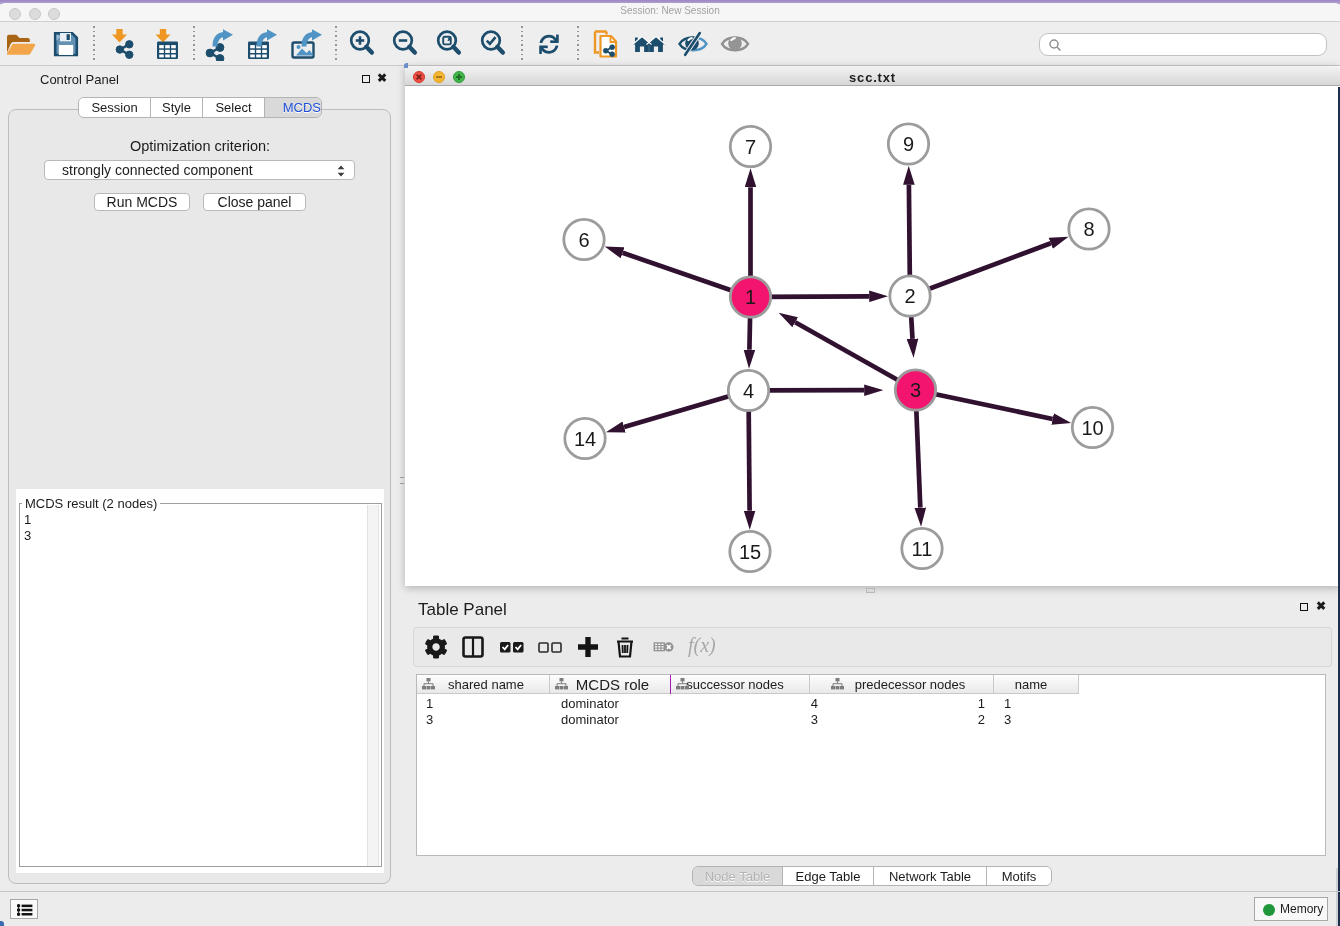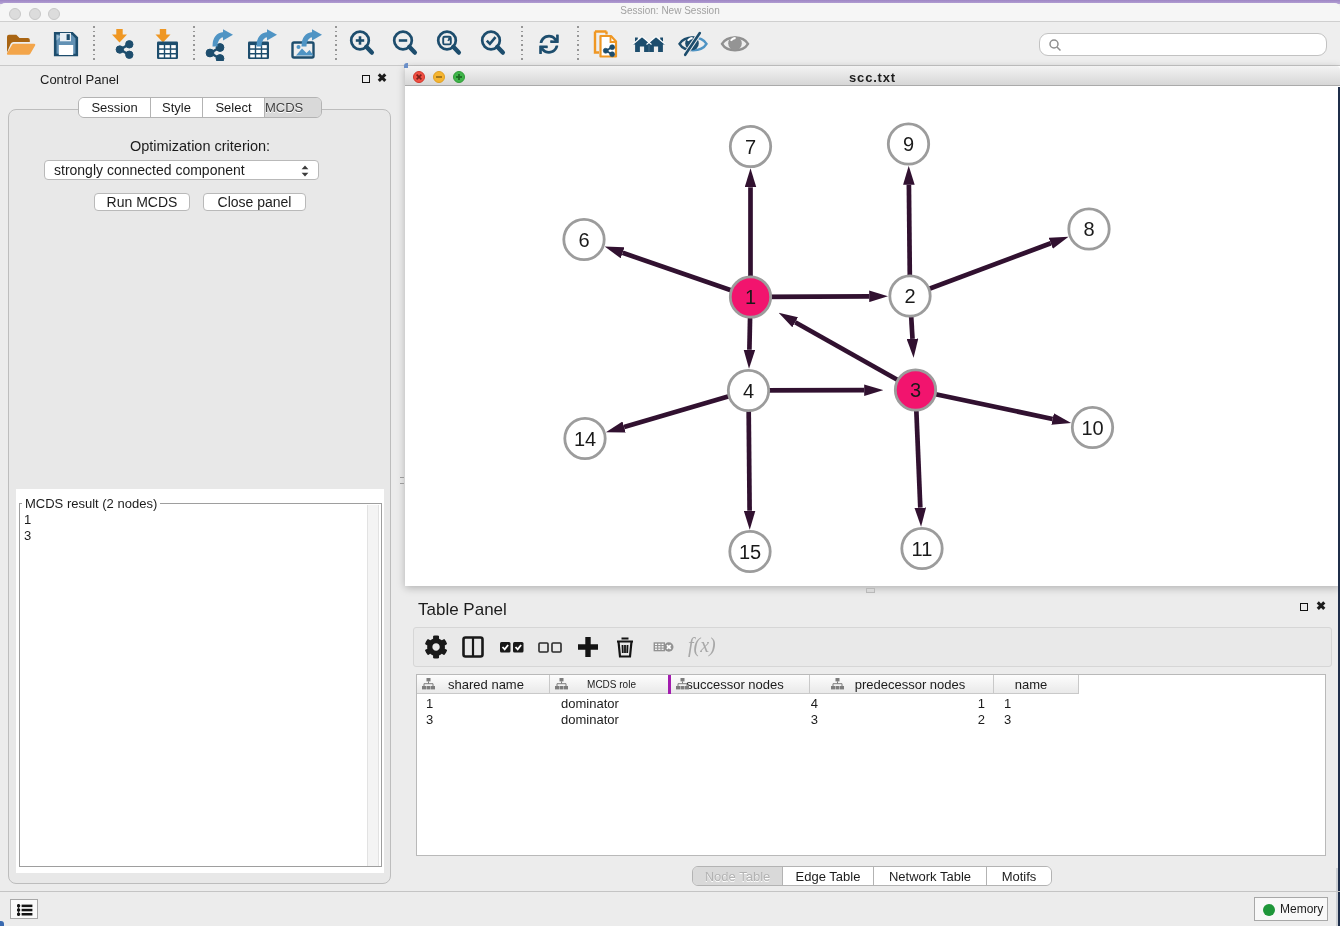--- a/index.html
+++ b/index.html
@@ -188,24 +188,24 @@
 
 <div class="abs" style="left:40px;top:72px;font-size:13px">Control Panel</div>
 <div class="abs" style="left:361.5px;top:74.5px;width:8px;height:8px;border:1.5px solid #111"></div>
 <div class="abs" style="left:377px;top:71px;font-size:12px;font-weight:bold">✖</div>
 <div class="abs" style="left:8px;top:109px;width:383px;height:775px;background:#e8e8e8;border:1px solid #bdbdbd;border-radius:8px"></div>
 
 <div class="abs" style="left:78px;top:97px;height:21px;display:flex;font-size:13px;border-radius:6px;overflow:hidden;border:1px solid #b3b3b3">
 <div style="width:72px;background:#fff;border-right:1px solid #b3b3b3;text-align:center;line-height:20px">Session</div>
 <div style="width:52px;background:#fff;border-right:1px solid #b3b3b3;text-align:center;line-height:20px">Style</div>
 <div style="width:62px;background:#fff;border-right:1px solid #b3b3b3;text-align:center;line-height:20px">Select</div>
-<div style="width:56px;background:#d9d9d9;color:#404040;text-shadow:0 1px 0 #fff;text-align:left;line-height:20px">MCDS</div>
+<div style="width:56px;background:#d9d9d9;color:#1d4ed8;text-shadow:0 1px 0 #fff;text-align:right;line-height:20px">MCDS</div>
 </div>
 <div class="abs" style="left:14px;top:138px;width:372px;text-align:center;font-size:14.5px">Optimization criterion:</div>
-<div class="abs" style="left:44px;top:160px;width:275px;height:20px;background:#fff;border:1px solid #b9b9b9;border-radius:4px;font-size:14px;line-height:18px;padding-left:9px">strongly connected component
+<div class="abs" style="left:44px;top:160px;width:311px;height:20px;background:#fff;border:1px solid #b9b9b9;border-radius:4px;font-size:14px;line-height:18px;padding-left:17px">strongly connected component
 <svg style="position:absolute;right:8px;top:2.5px" width="10" height="14" viewBox="0 0 10 14">
       <path d="M1.6,5.2 L5,1.4 L8.4,5.2 z M1.6,8.8 L5,12.6 L8.4,8.8 z" fill="#3c3c3c"></path>
     </svg>
 </div>
 <div class="abs" style="left:94px;top:193px;width:96px;height:18px;background:#fff;border:1px solid #b9b9b9;border-radius:4px;text-align:center;font-size:14px;line-height:17px">Run MCDS</div>
 <div class="abs" style="left:203px;top:193px;width:103px;height:18px;background:#fff;border:1px solid #b9b9b9;border-radius:4px;text-align:center;font-size:14px;line-height:17px">Close panel</div>
 
 <div class="abs" style="left:16px;top:489px;width:368px;height:384px;background:#fff"></div>
 <div class="abs" style="left:19px;top:503px;width:363px;height:364px;border:1px solid #9e9e9e"></div>
 <div class="abs" style="left:367px;top:504.5px;width:12px;height:361px;background:#f4f4f4;border-left:1px solid #e2e2e2;border-right:1px solid #e2e2e2"></div>
@@ -326,21 +326,21 @@
 </g>
 <circle cx="18.8" cy="13" r="4.7" fill="#929292"></circle>
 <path d="M16.9,11.1 l3.8,3.8 M20.7,11.1 l-3.8,3.8" stroke="#fff" stroke-width="1.7"></path>
 </svg></div>
 <div style="position:absolute;left:688px;top:634px;font-family:'Liberation Serif',serif;font-style:italic;font-size:20px;color:#a8a8a8">f(x)</div>
 
 <div class="abs" style="left:416px;top:674px;width:910px;height:182px;background:#fff;border:1px solid #b9b9b9"></div>
 <div class="abs" style="left:417px;top:675px;width:662px;height:19px;background:linear-gradient(#fdfdfd,#e9e9e9);border-bottom:1px solid #c9c9c9"></div>
 <div class="abs" style="left:417px;top:675px;width:661px;height:19px">
 <div style="position:absolute;left:0;top:0;width:133px;height:19px;border-right:1px solid #c9c9c9;text-align:center;font-size:13px;line-height:19px;text-indent:6px">shared name</div>
-<div style="position:absolute;left:133px;top:0;width:121px;height:19px;border-right:3px solid #a21caf;text-align:center;font-size:10px;line-height:19px;text-indent:5px">MCDS role</div>
+<div style="position:absolute;left:133px;top:0;width:121px;height:19px;border-right:1px solid #a21caf;text-align:center;font-size:15px;line-height:19px;text-indent:5px">MCDS role</div>
 <div style="position:absolute;left:238px;top:0;width:155px;height:19px;border-right:1px solid #c9c9c9;text-align:center;font-size:13px;line-height:19px;text-indent:6px">successor nodes</div>
 <div style="position:absolute;left:409px;top:0;width:168px;height:19px;border-right:1px solid #c9c9c9;text-align:center;font-size:13px;line-height:19px;text-indent:1px">predecessor nodes</div>
 <div style="position:absolute;left:577px;top:0;width:85px;height:19px;border-right:1px solid #c9c9c9;text-align:center;font-size:13px;line-height:19px;text-indent:-10px">name</div>
 </div>
 <svg style="position:absolute;left:422px;top:678px" width="13" height="12" viewBox="0 0 13 12">
     <g fill="#7d7d7d">
       <rect x="4.5" y="0" width="4" height="3.4"></rect>
       <rect x="0" y="8" width="4" height="3.4"></rect>
       <rect x="4.5" y="8" width="4" height="3.4"></rect>
       <rect x="9" y="8" width="4" height="3.4"></rect>

